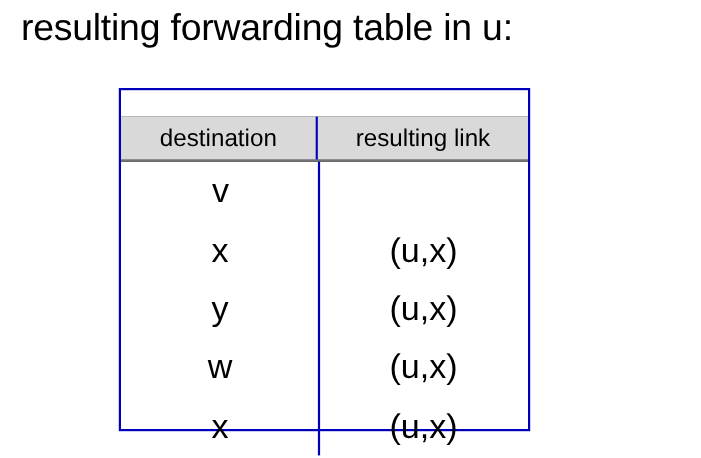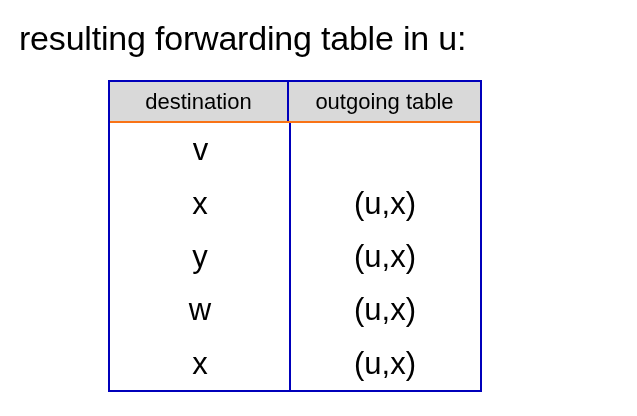--- a/index.html
+++ b/index.html
@@ -13,21 +13,21 @@
     position: relative;
     overflow: hidden;
     font-family: "Liberation Sans", sans-serif;
     color: #000000;
     -webkit-font-smoothing: antialiased;
   }
 
   #slide-title {
     position: absolute;
     left: 19px;
-    top: 16px;
+    top: 3px;
     font-size: 34px;
     line-height: 44px;
     font-weight: 400;
     letter-spacing: -0.2px;
     white-space: nowrap;
     color: #000000;
   }
 
   #forwarding-table {
     position: absolute;
@@ -37,22 +37,23 @@
     height: 312px;
     box-sizing: border-box;
     border: 2px solid #0000bb;
     background: #ffffff;
   }
 
   .table-header-row {
     display: flex;
     height: 41px;
     background: #0f172a;
-    border-bottom: 2px solid #f97316;
+    border-bottom: 2px solid #737373;
     box-sizing: border-box;
+    margin-top: 24px;
   }
   .table-header-cell {
     display: flex;
     align-items: center;
     justify-content: center;
     font-size: 22px;
     line-height: 22px;
     font-weight: 400;
     color: #000000;
     box-sizing: border-box;
@@ -96,21 +97,21 @@
 </style>
 </head>
 <body>
 
 <div id="slide-title">resulting forwarding table in u:</div>
 
 <div id="forwarding-table">
 
   <div class="table-header-row">
     <div class="table-header-cell col-dest">destination</div>
-    <div class="table-header-cell col-link">outgoing table</div>
+    <div class="table-header-cell col-link">resulting link</div>
   </div>
 
   <div class="table-body">
 
     <div class="body-col-divider"></div>
 
     <div class="table-row">
       <div class="table-cell cell-dest">v</div>
     </div>
 

